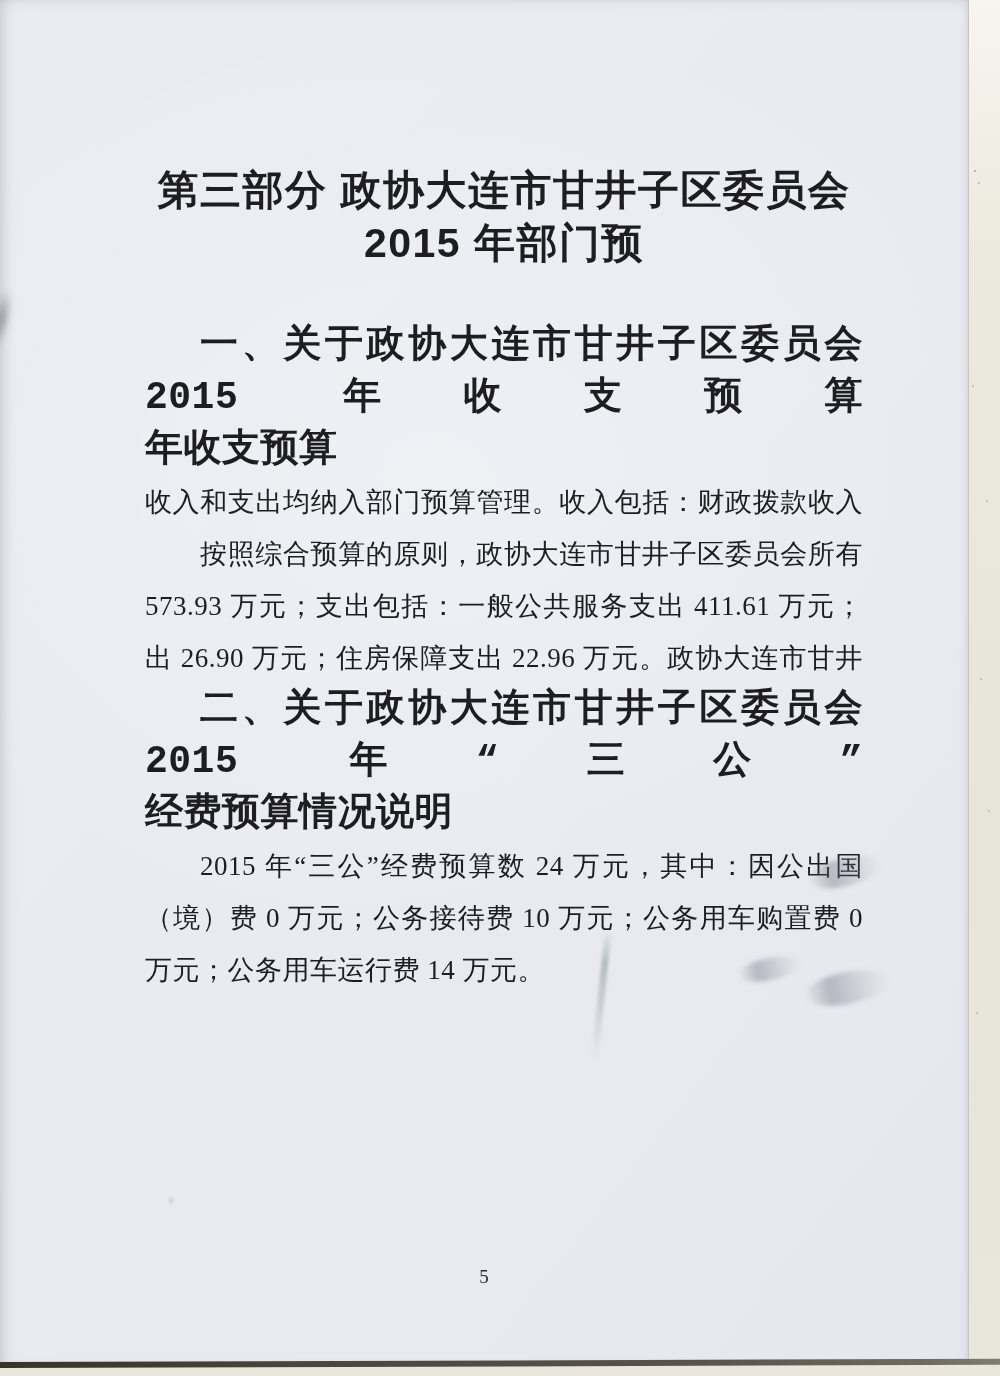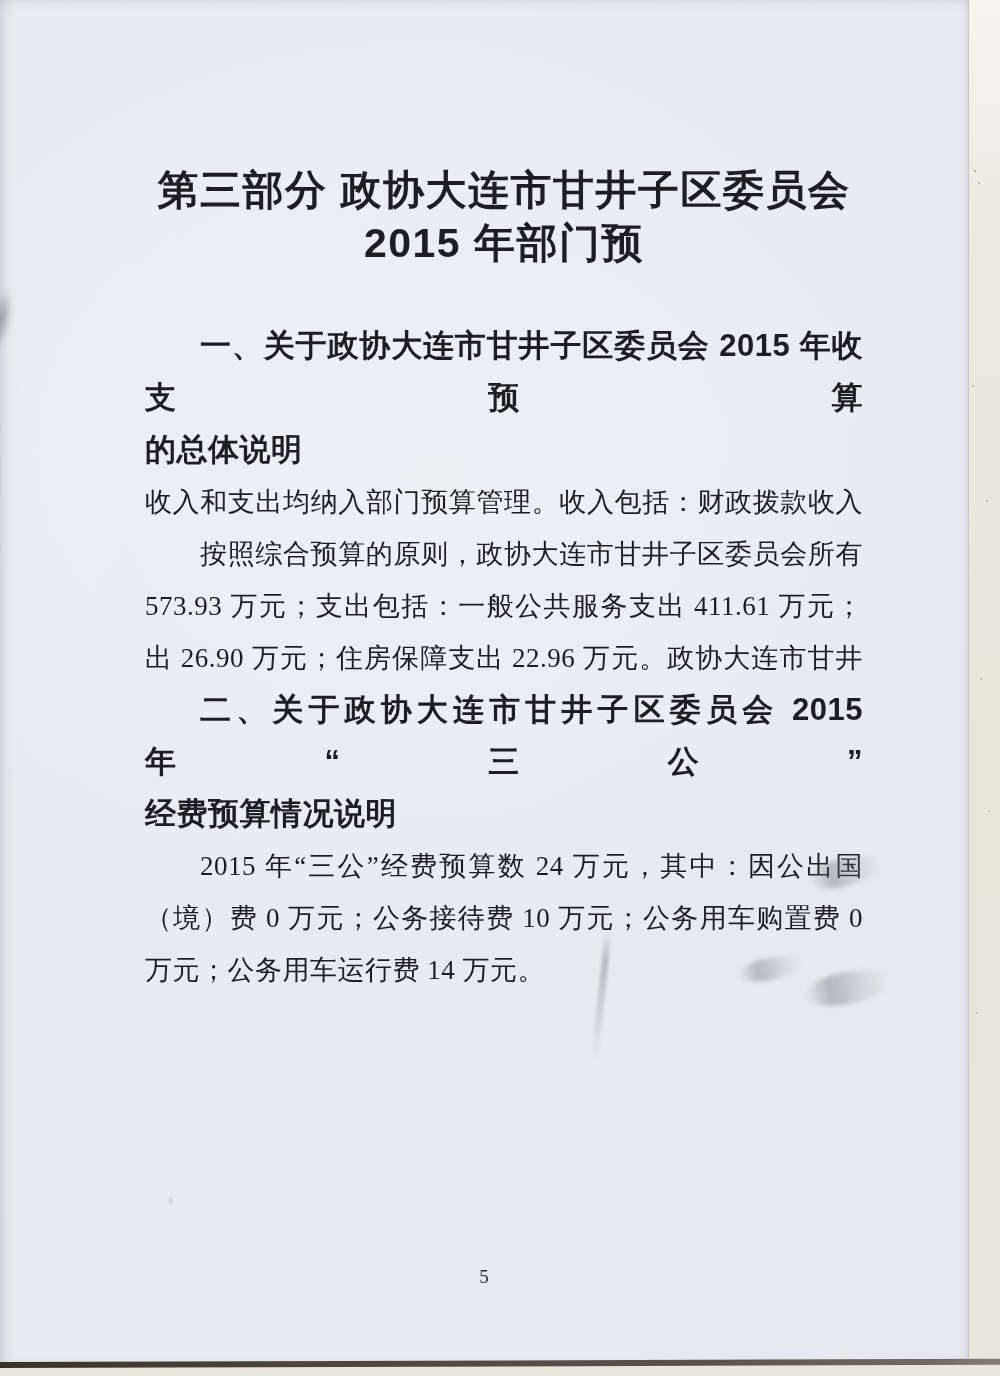--- a/index.html
+++ b/index.html
@@ -49,22 +49,22 @@
   }
   .body-block {
     position: absolute; left: 145px; top: 320px; width: 718px;
     font-size: 27px; line-height: 52px; color: var(--ink, #1e1e22);
     letter-spacing: 0.5px;
   }
   .line { min-height: 52px; text-align: left; }
   .line.just { text-align: justify; text-align-last: justify; }
   .line.indent { text-indent: 55px; }
   .line.bold {
-    font-family: Liberation Sans, sans-serif;
-    font-weight: 700; font-size: 31px;
+    font-family: Liberation Mono, monospace;
+    font-weight: 700; font-size: 38px;
   }
   .pageno {
     position: absolute; left: 0; top: 1266px; width: 968px;
     text-align: center; font-size: 19px; color: #2c2c30;
   }
   
   .smudge {
     position: absolute; border-radius: 50%;
     background: linear-gradient(90deg, rgba(100,105,115,0) 0%, rgba(100,105,115,0.38) 30%, rgba(130,135,145,0.18) 70%, rgba(130,135,145,0) 100%);
     filter: blur(2px);
@@ -96,21 +96,21 @@
   <div class="bed-speckles"></div>
 
   <div class="paper">
 
     <div class="title-block">
       <div class="title-line">第三部分 政协大连市甘井子区委员会 2015 年部门预</div>
     </div>
 
     <div class="body-block">
       <div class="line bold indent just">一、关于政协大连市甘井子区委员会 2015 年收支预算</div>
-      <div class="line bold">的总体说明</div>
+      <div class="line bold">年收支预算</div>
       <div class="line just">收入和支出均纳入部门预算管理。收入包括：财政拨款收入</div>
       <div class="line indent just">按照综合预算的原则，政协大连市甘井子区委员会所有</div>
       <div class="line just">573.93 万元；支出包括：一般公共服务支出 411.61 万元；</div>
       <div class="line just">出 26.90 万元；住房保障支出 22.96 万元。政协大连市甘井</div>
       <div class="line bold indent just">二、关于政协大连市甘井子区委员会 2015 年“三公”</div>
       <div class="line bold">经费预算情况说明</div>
       <div class="line indent just">2015 年“三公”经费预算数 24 万元，其中：因公出国</div>
       <div class="line just">（境）费 0 万元；公务接待费 10 万元；公务用车购置费 0</div>
       <div class="line">万元；公务用车运行费 14 万元。</div>
     </div>

